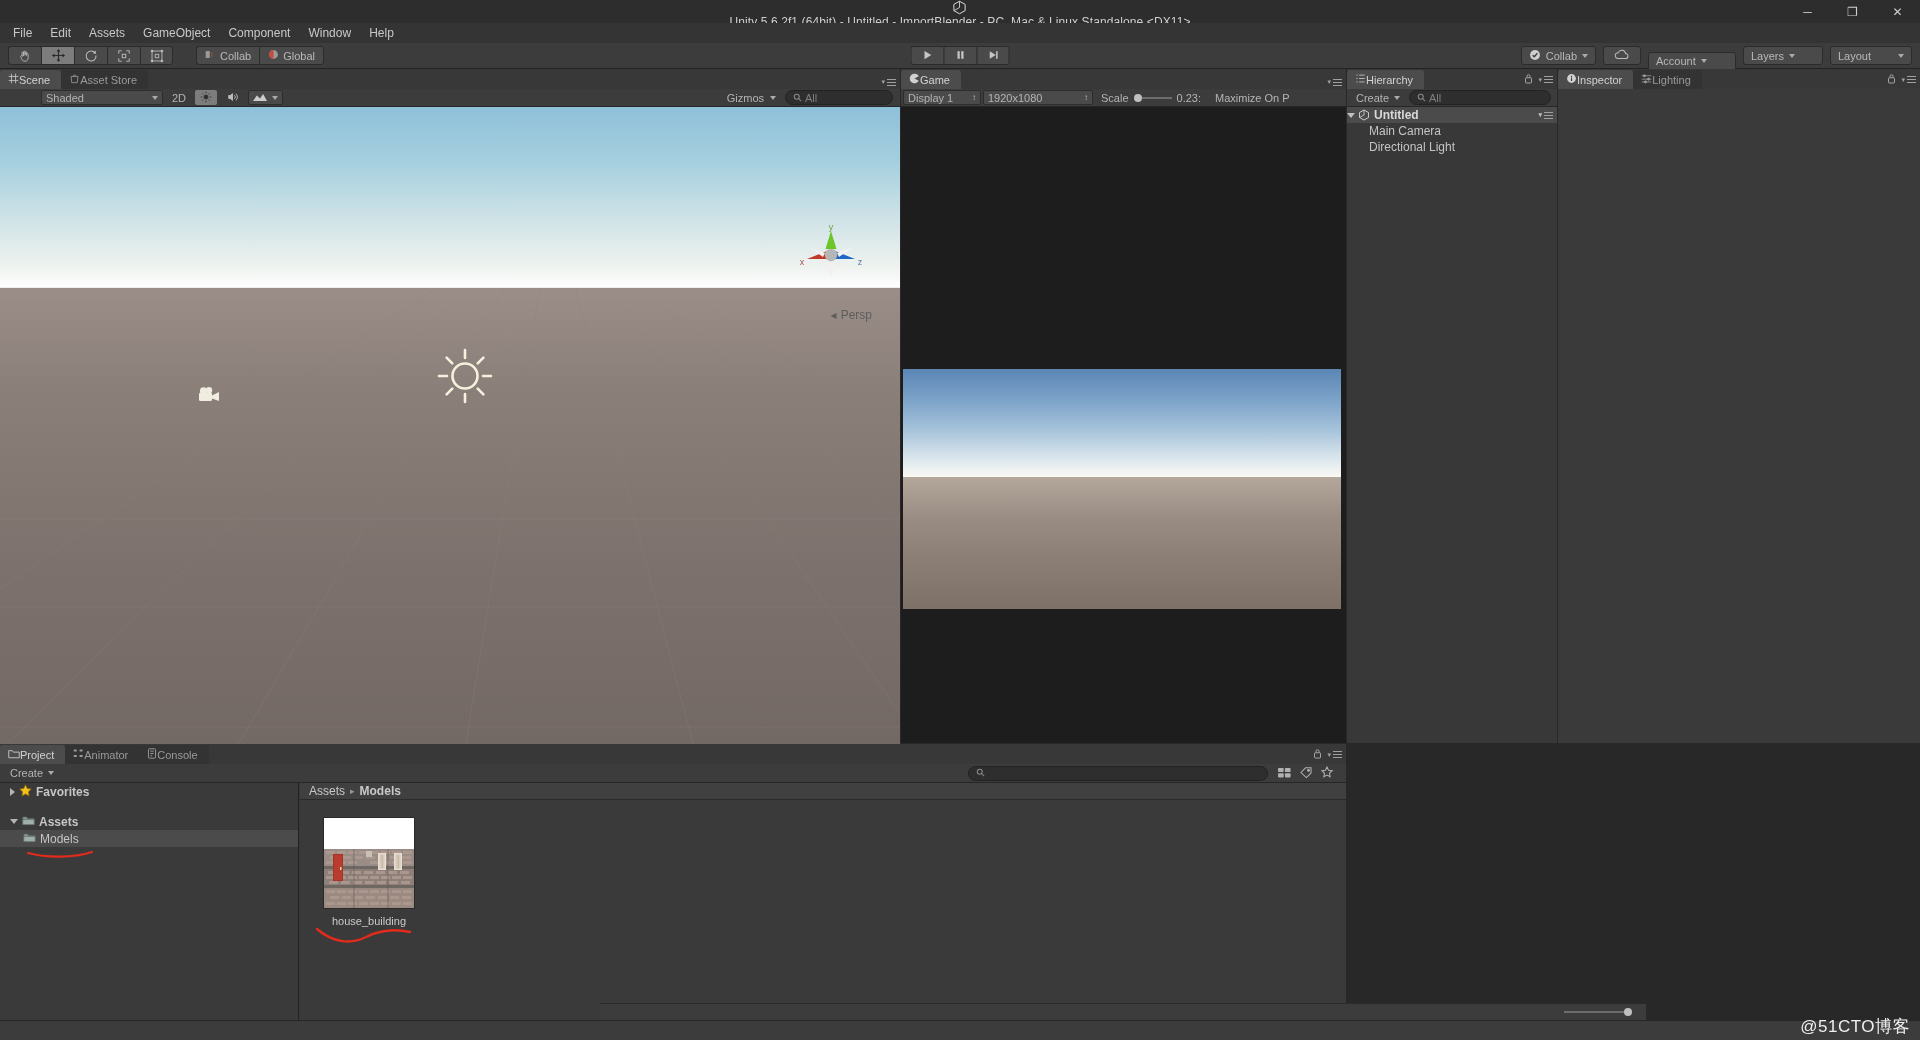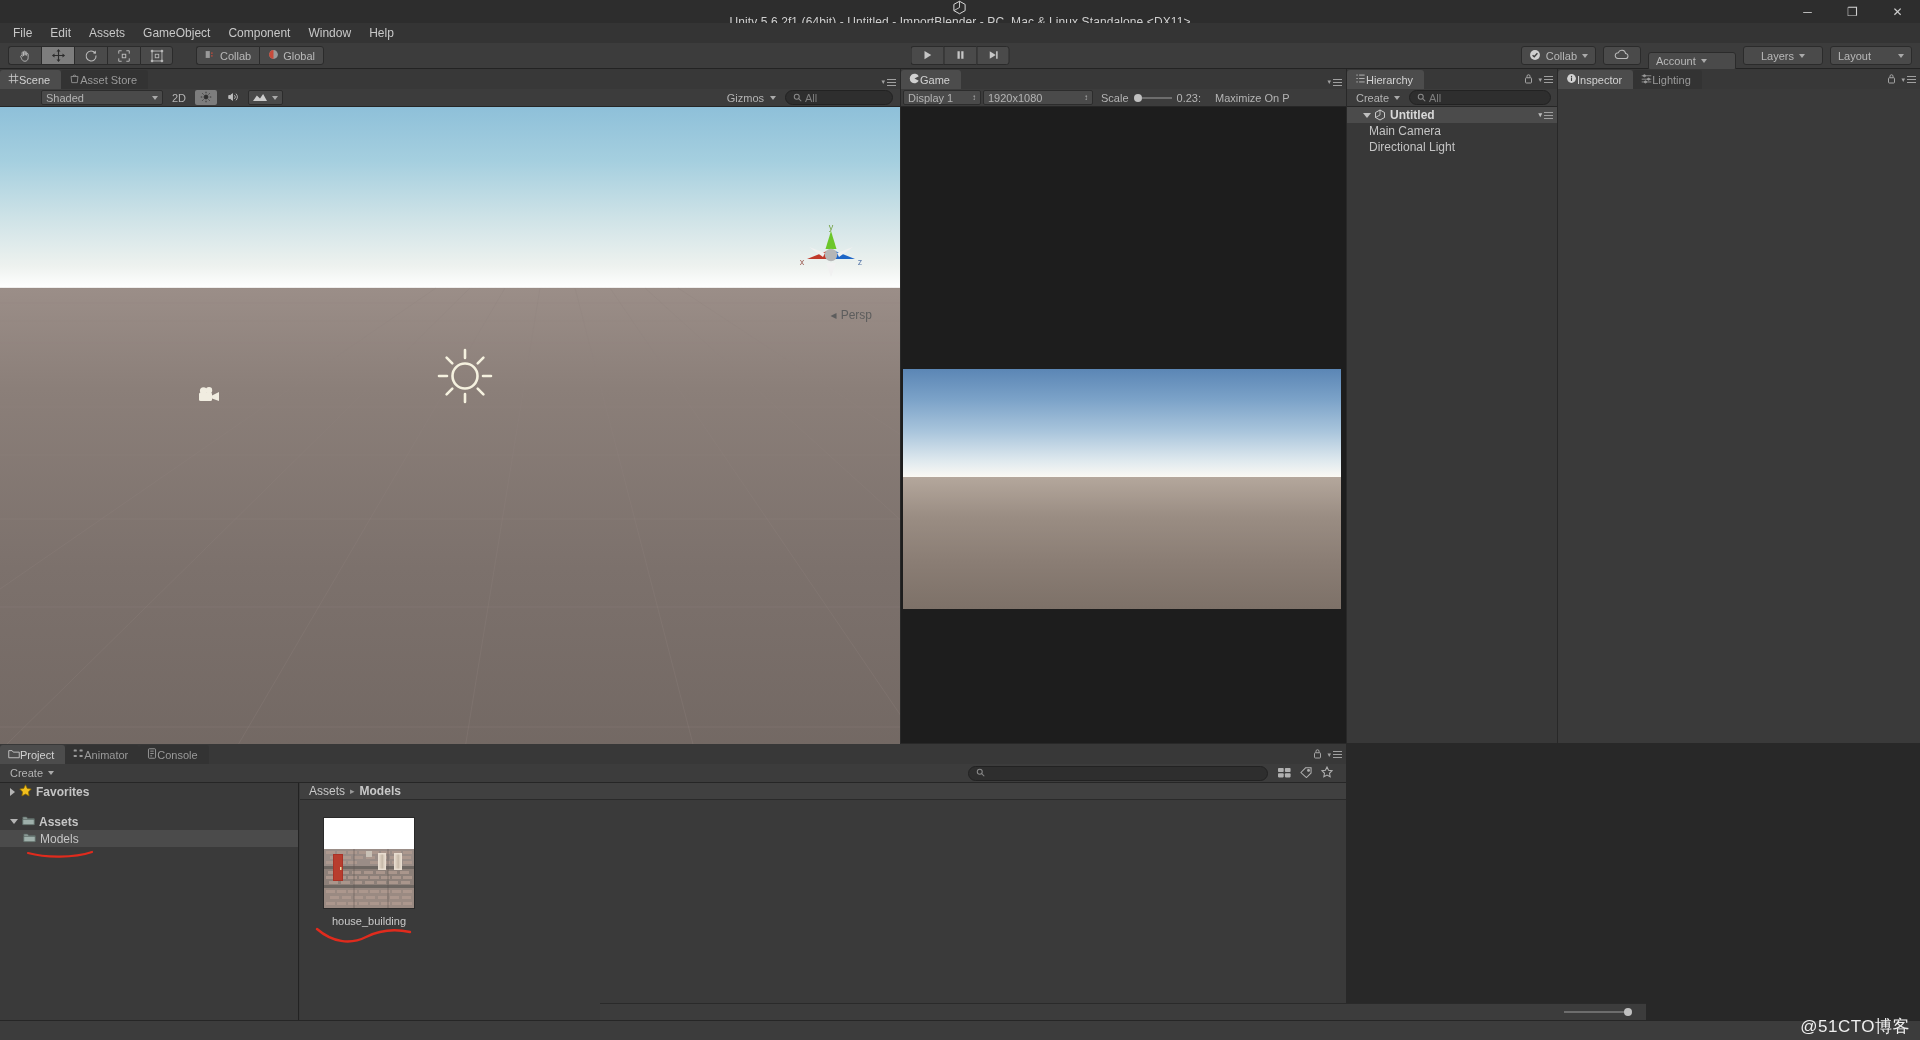--- a/index.html
+++ b/index.html
@@ -171,21 +171,21 @@
   .game-ground {
     position: absolute; left: 0; top: 108px; width: 100%; height: 132px;
     background: linear-gradient(to bottom, #b4a79c 0%, #9a8d83 30%, #8a7d74 65%, #7d7168 100%);
   }
 
   
   #hierarchy-panel { left: 1347px; top: 69px; width: 210px; height: 674px; }
   .hierarchy-list { position: absolute; left: 0; top: 38px; width: 210px; height: 636px; }
   .h-row {
     height: 16px; display: flex; align-items: center; font-size: 12px;
-    color: #c4c4c4; padding-left: 16px; position: relative;
+    color: #c4c4c4; padding-left: 0; position: relative;
   }
   .h-row.scene-root { background: #4b4b4b; font-weight: bold; color: #d8d8d8; }
   .h-foldout {
     width: 0; height: 0; border-left: 4px solid transparent; border-right: 4px solid transparent;
     border-top: 5px solid #c0c0c0; margin-right: 3px;
   }
   .h-row .row-menu { position: absolute; right: 4px; display: flex; align-items: center; gap: 2px; }
 
   
   #inspector-panel { left: 1558px; top: 69px; width: 362px; height: 674px; }
@@ -393,21 +393,21 @@
         <span>
           <svg width="16" height="11" viewBox="0 0 22 14" fill="none" stroke="#bdbdbd" stroke-width="1.4">
             <path d="M5.5 12.5a4 4 0 0 1 .4-8 5.2 5.2 0 0 1 10 1 3.5 3.5 0 0 1-.4 7z"></path>
           </svg>
         </span>
       </div>
       <div class="tb-dropdown" style="width:88px;margin-top:11px;">
         <span>Account</span>
         <span class="caret-d"></span>
       </div>
-      <div class="tb-dropdown" style="width:80px;justify-content:center;">
+      <div class="tb-dropdown" style="width:80px;justify-content:flex-start;">
         <span>Layers</span>
         <span class="caret-d"></span>
       </div>
       <div class="tb-dropdown" style="width:82px;justify-content:space-between;">
         <span>Layout</span>
         <span class="caret-d"></span>
       </div>
     </div>
   </div>
 

